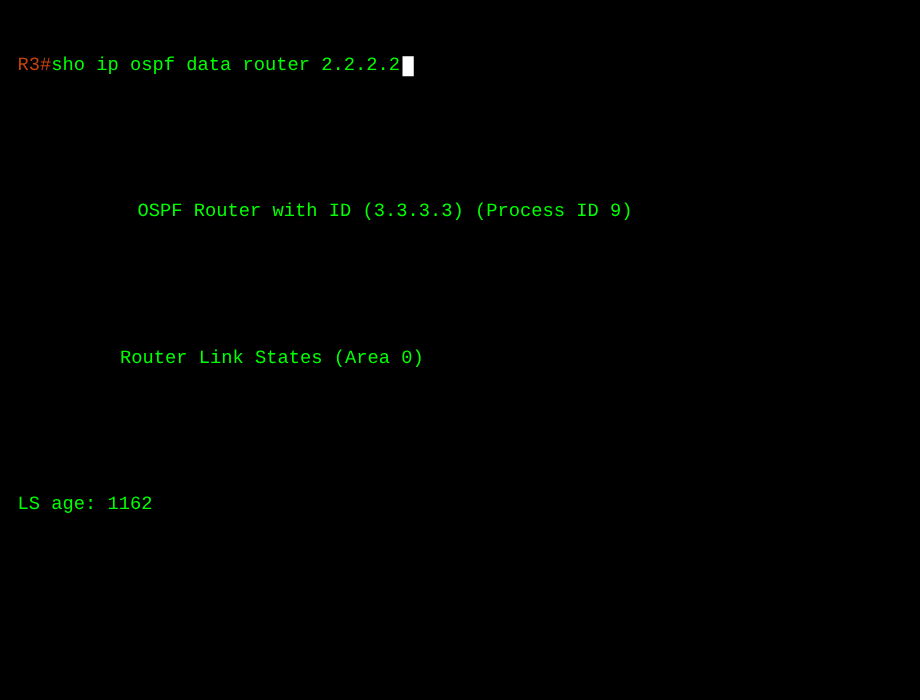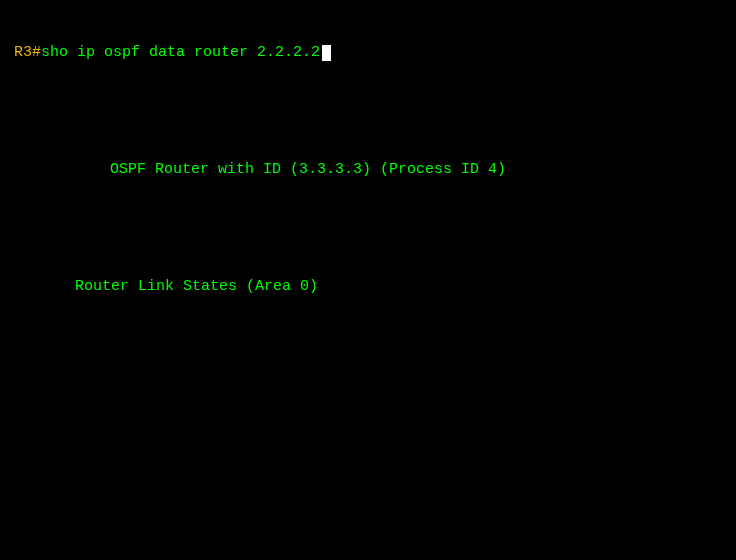--- a/index.html
+++ b/index.html
@@ -16,42 +16,43 @@
   }
   .terminal {
     padding: 4px 0 0 0;
     white-space: pre;
   }
   .line {
     margin: 0;
     padding: 0 14px;
     min-height: 19px;
   }
-  .prompt { color: #eab308; }
+  .prompt { color: #c2410c; }
   .cursor {
     display: inline-block;
     width: 9px;
     height: 16px;
     background: #fff;
     vertical-align: text-bottom;
     margin-left: 2px;
   }
   .center1 { padding-left: 110px; }
-  .center2 { padding-left: 75px; }
+  .center2 { padding-left: 96px; }
 </style>
 </head>
 <body>
 
 <div class="terminal">
   <div class="line"><span class="prompt">R3#</span><span>sho ip ospf data router 2.2.2.2</span><span class="cursor"></span></div>
   <div class="line"> </div>
-  <div class="line center1">OSPF Router with ID (3.3.3.3) (Process ID 4)</div>
+  <div class="line center1">OSPF Router with ID (3.3.3.3) (Process ID 9)</div>
   <div class="line"> </div>
   <div class="line center2">Router Link States (Area 0)</div>
   <div class="line"> </div>
+  <div class="line">LS age: 1162</div>
   
   
   
   
   
   
   
   
   
   

